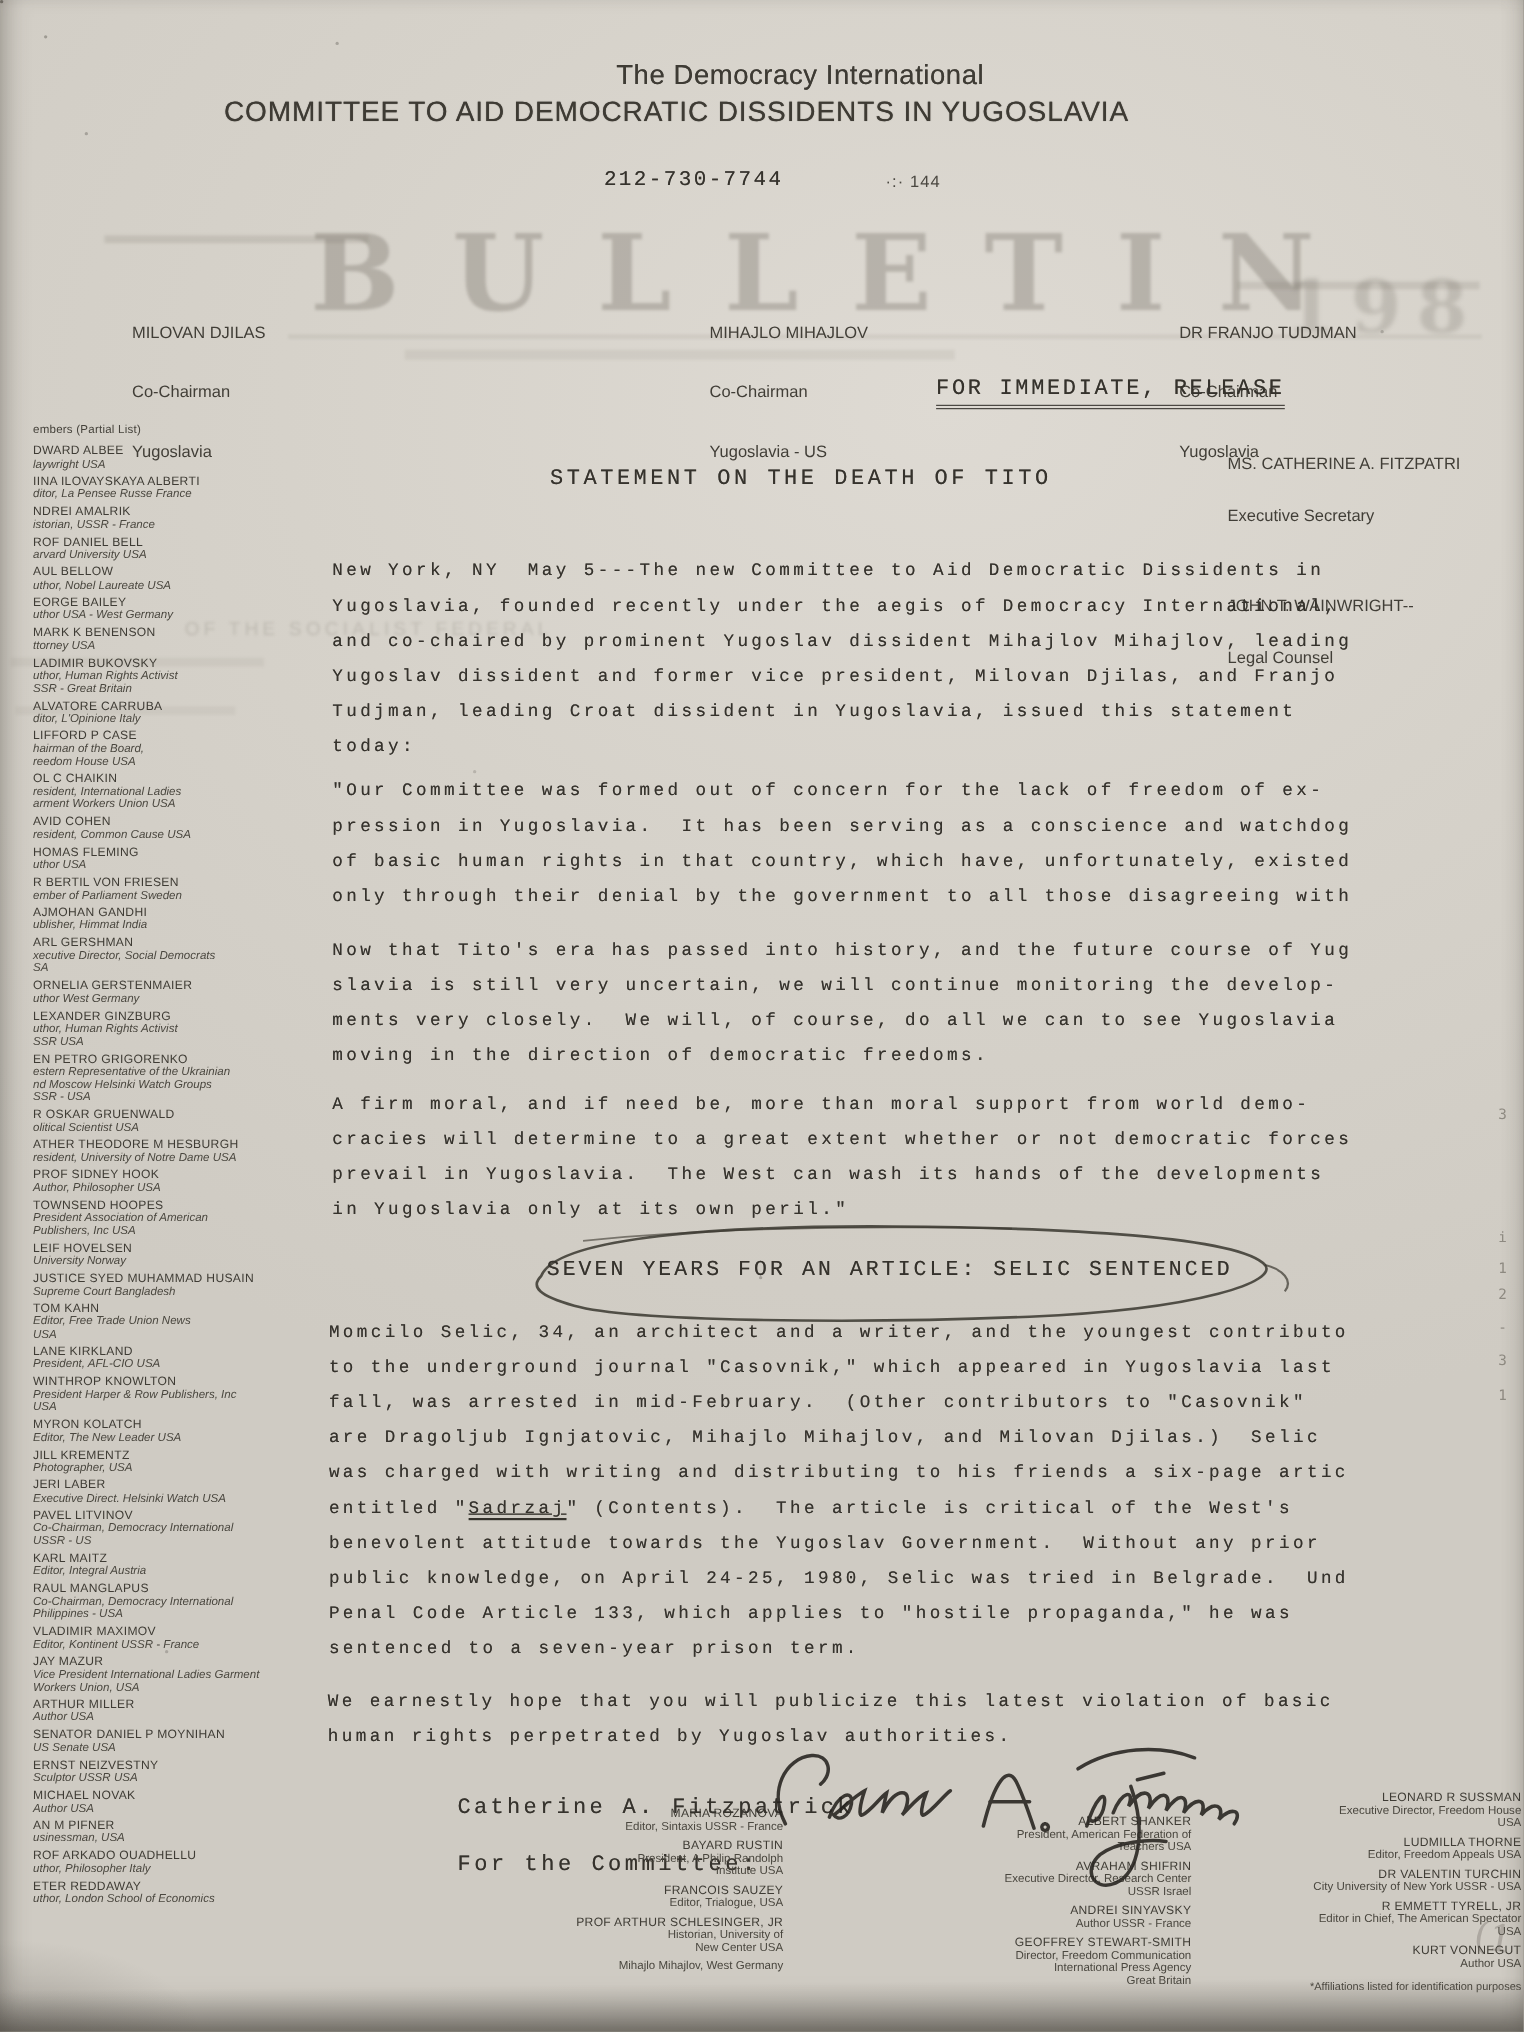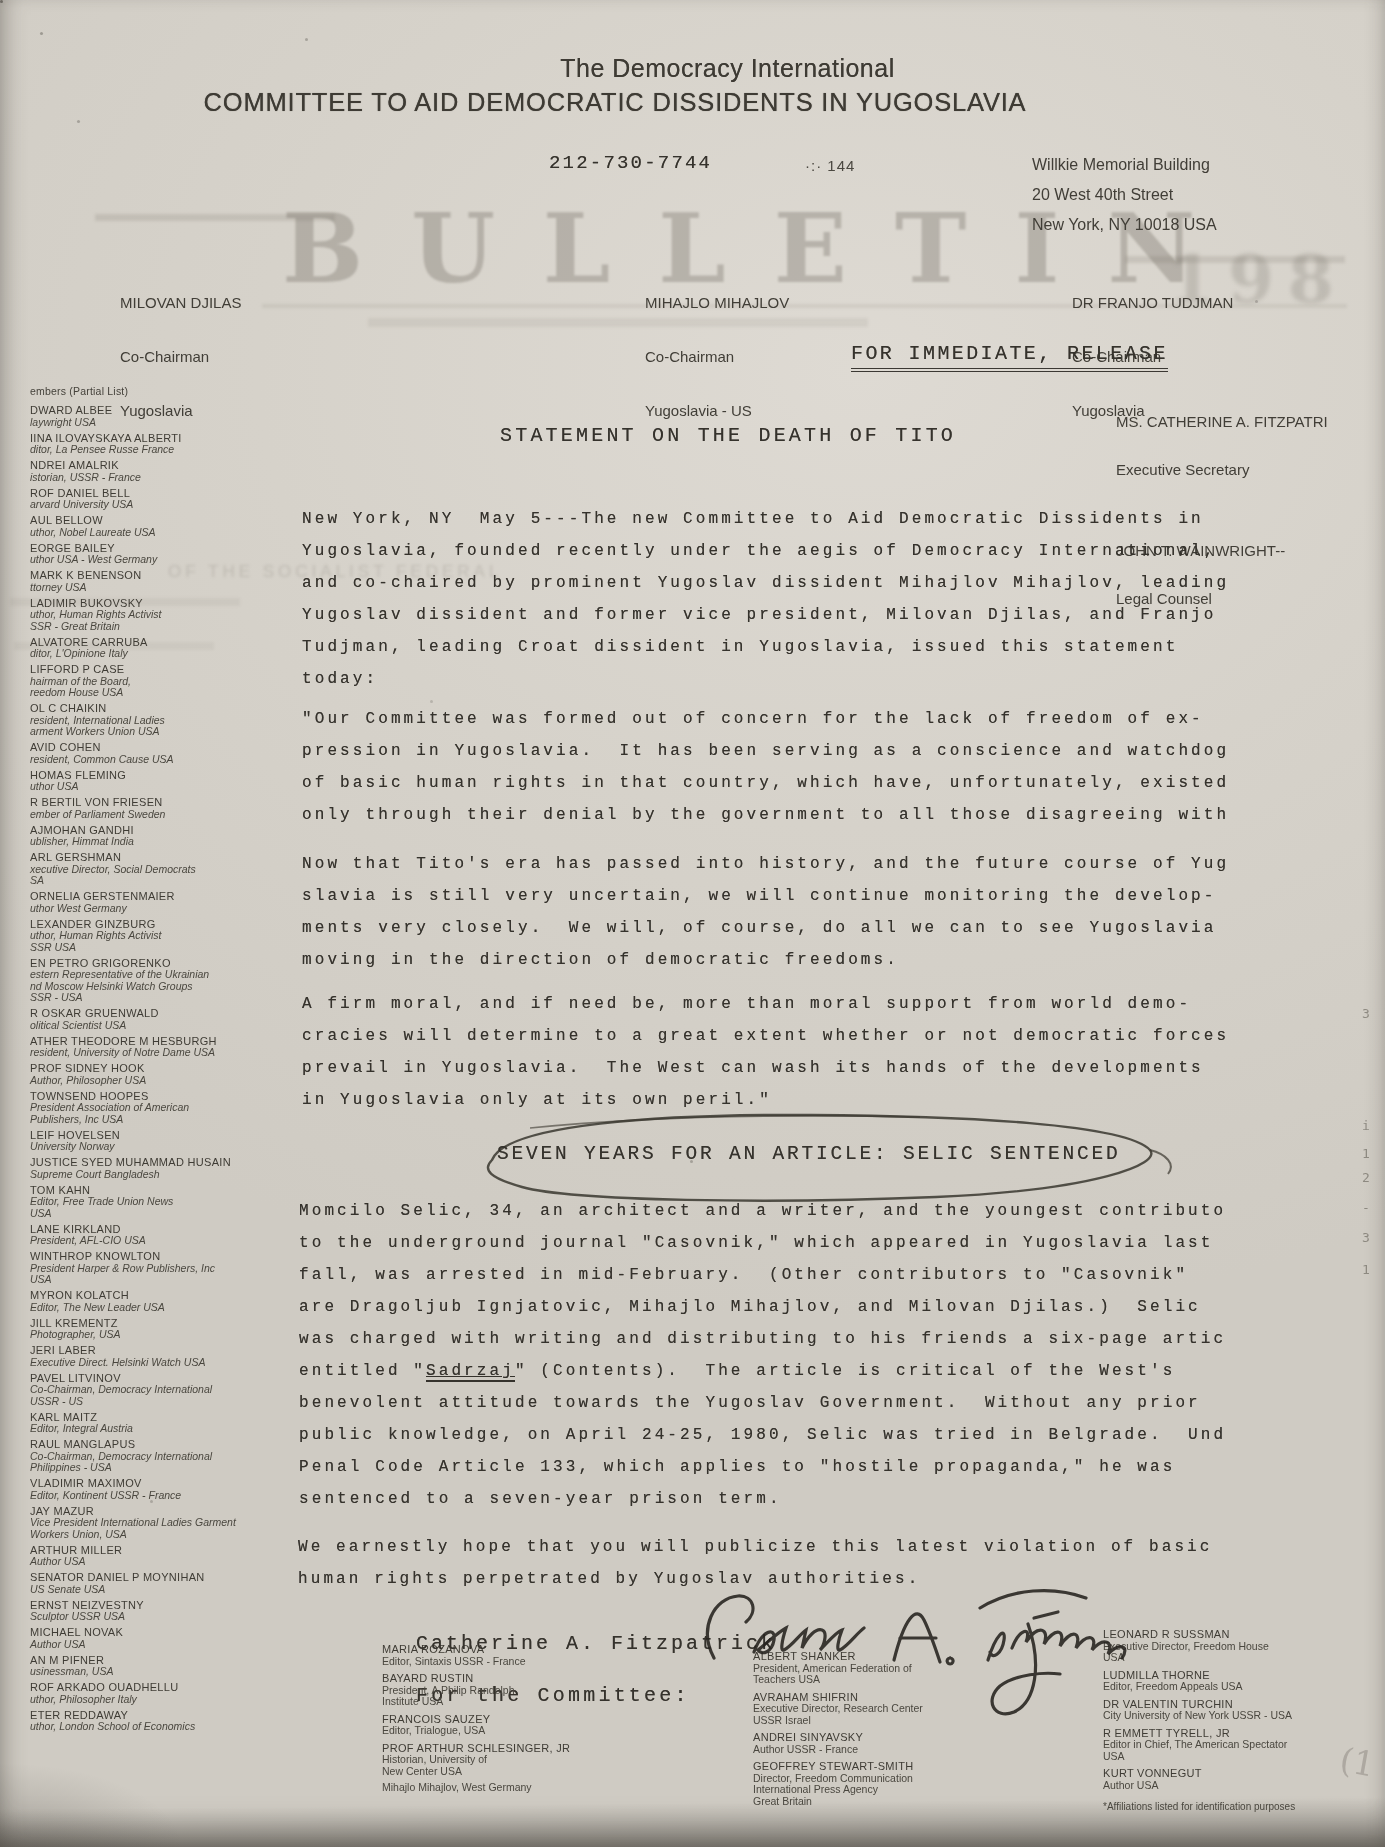--- a/index.html
+++ b/index.html
@@ -53,21 +53,21 @@
   .p4{left:302px;top:988px;} .p5{left:299px;top:1195px;} .p6{left:298px;top:1531px;}
   .uline{border-bottom:2px solid #35322c;text-decoration:underline;}
   
   .oval-svg{left:450px;top:1106px;}
   .oval-text{left:497px;top:1143px;font-size:19.5px;letter-spacing:2.8px;}
   
   .forline{left:416px;top:1684px;font-size:20px;letter-spacing:3.2px;}
   .typedname{left:416px;top:1632px;font-size:20px;letter-spacing:3px;z-index:3;}
   .sig{left:688px;top:1566px;z-index:4;}
   
-  .bcol{color:#45423b;z-index:2;}
+  .bcol{color:#45423b;z-index:2;text-align:right;}
   .bc1{left:382px;top:1643px;width:330px;} .bc2{left:753px;top:1650px;width:330px;}
   .bc3{left:1103px;top:1628px;width:280px;}
   .bitem{margin-bottom:5px;}
   .bitem .mn{font-size:11px;line-height:12.5px;letter-spacing:.3px;color:#3f3c35;}
   .bitem .md{font-size:10.5px;line-height:11.5px;white-space:pre-line;color:#4a473f;}
   .footnote{font-size:10px;margin-top:10px;color:#4a473f;}
   
   .mm{position:absolute;left:1362px;font-size:13px;color:rgba(88,83,75,.55);
       font-family:"DejaVu Sans Mono",monospace;}
   .pencil-br{left:1340px;top:1742px;font-size:34px;color:rgba(95,90,82,.30);
@@ -97,23 +97,20 @@
   <div class="abs ghost g-bar" style="left:1125px;top:256px;width:220px;height:7px;"></div>
   <div class="abs ghost g-bar" style="left:262px;top:304px;width:1085px;height:4px;opacity:.7;"></div>
   <div class="abs ghost g-bar" style="left:368px;top:318px;width:500px;height:9px;opacity:.6;"></div>
   <div class="abs ghost g-bar" style="left:10px;top:598px;width:230px;height:8px;opacity:.5;"></div>
   <div class="abs ghost g-bar" style="left:14px;top:642px;width:200px;height:8px;opacity:.45;"></div>
 
   <div class="abs org1">The Democracy International</div>
   <div class="abs org2">COMMITTEE TO AID DEMOCRATIC DISSIDENTS IN YUGOSLAVIA</div>
   <div class="abs tw phone">212-730-7744</div>
   <div class="abs stamp">·:· 144</div>
-  <div class="abs addr">Willkie Memorial Building
-20 West 40th Street
-New York, NY 10018 USA</div>
 
   <div class="abs chair c1">
     <span class="nm">MILOVAN DJILAS</span>
     <span class="nm">Co-Chairman</span>
     <span class="nm">Yugoslavia</span>
   </div>
   <div class="abs chair c2">
     <span class="nm">MIHAJLO MIHAJLOV</span>
     <span class="nm">Co-Chairman</span>
     <span class="nm">Yugoslavia - US</span>

